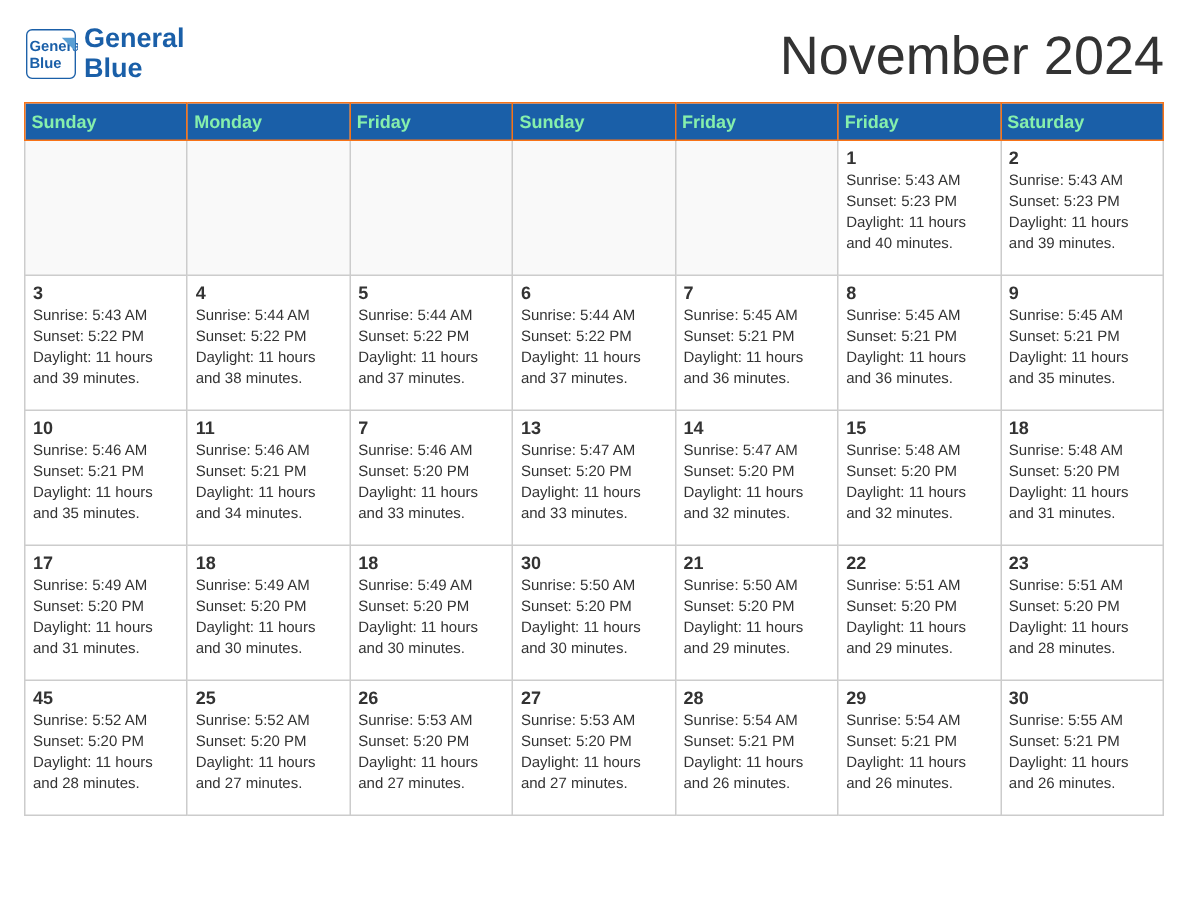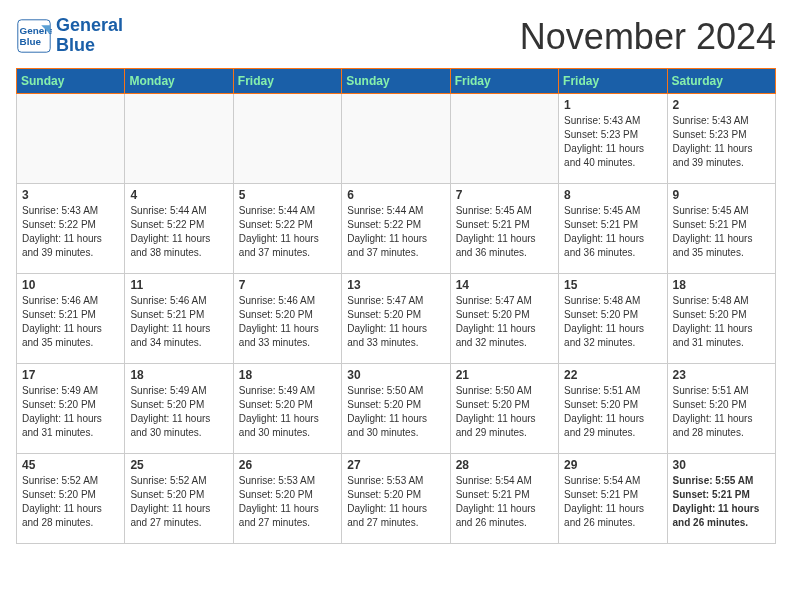--- a/index.html
+++ b/index.html
@@ -311,20 +311,20 @@
         </td>
         <td>
           <span class="day-num">29</span>
           <div class="day-info" style="white-space: pre-line;">Sunrise: 5:54 AM
 Sunset: 5:21 PM
 Daylight: 11 hours
 and 26 minutes.</div>
         </td>
         <td>
           <span class="day-num">30</span>
-          <div class="day-info" style="white-space: pre-line; font-weight: bold;">Sunrise: 5:55 AM
+          <div class="day-info" style="white-space: pre-line;">Sunrise: 5:55 AM
 Sunset: 5:21 PM
 Daylight: 11 hours
 and 26 minutes.</div>
         </td>
       </tr>
     </tbody>
 </table>
 
 </body></html>

